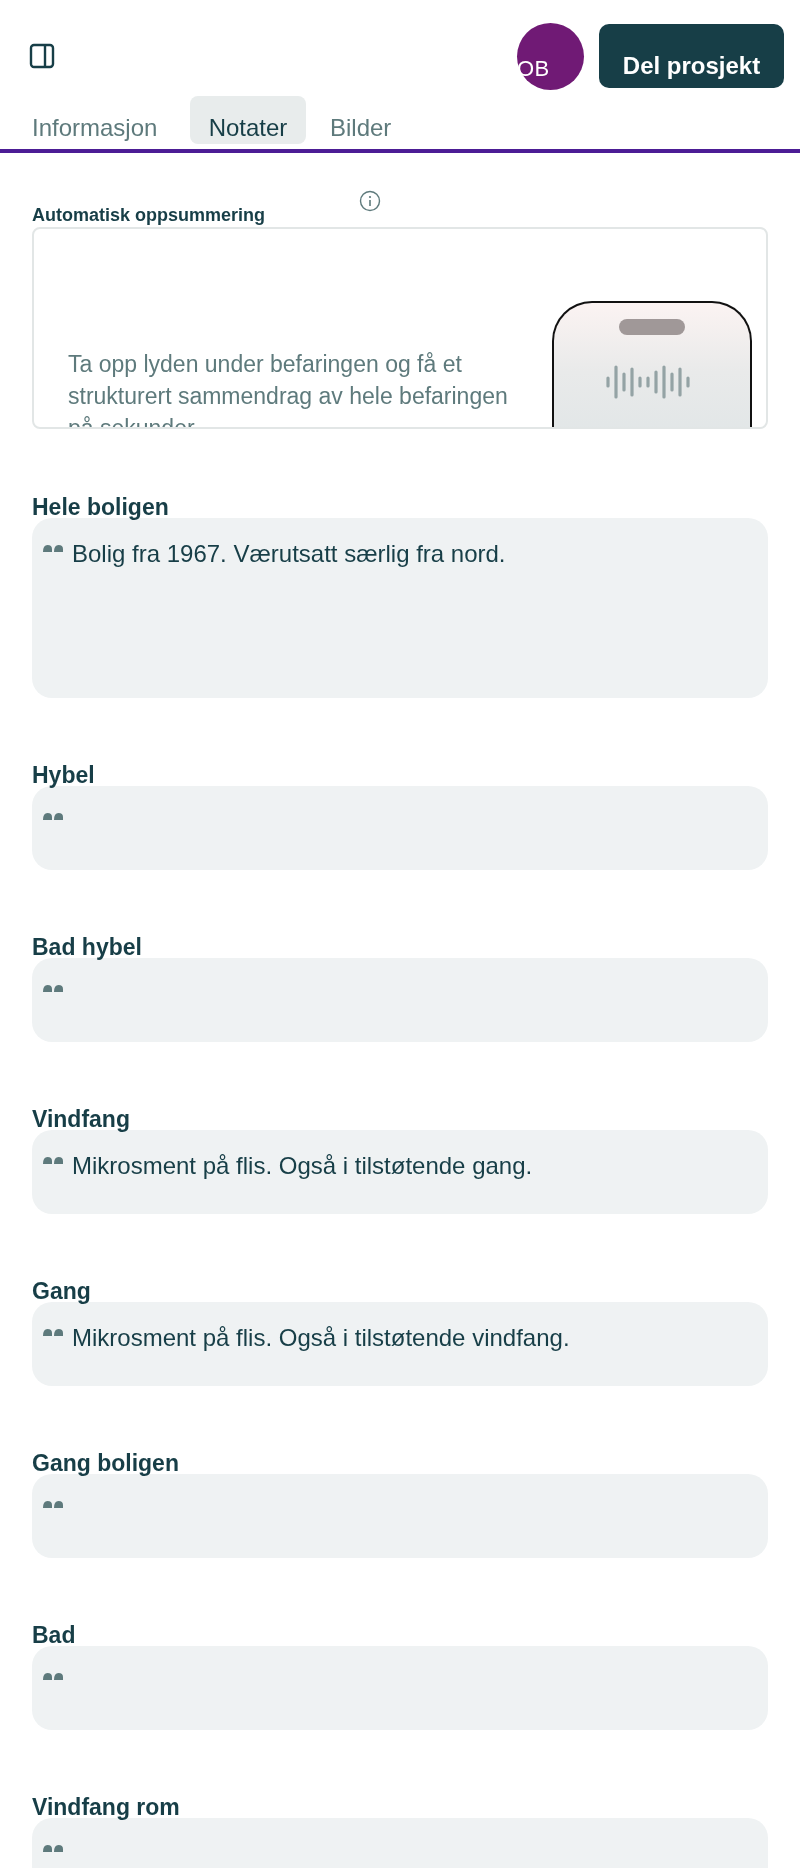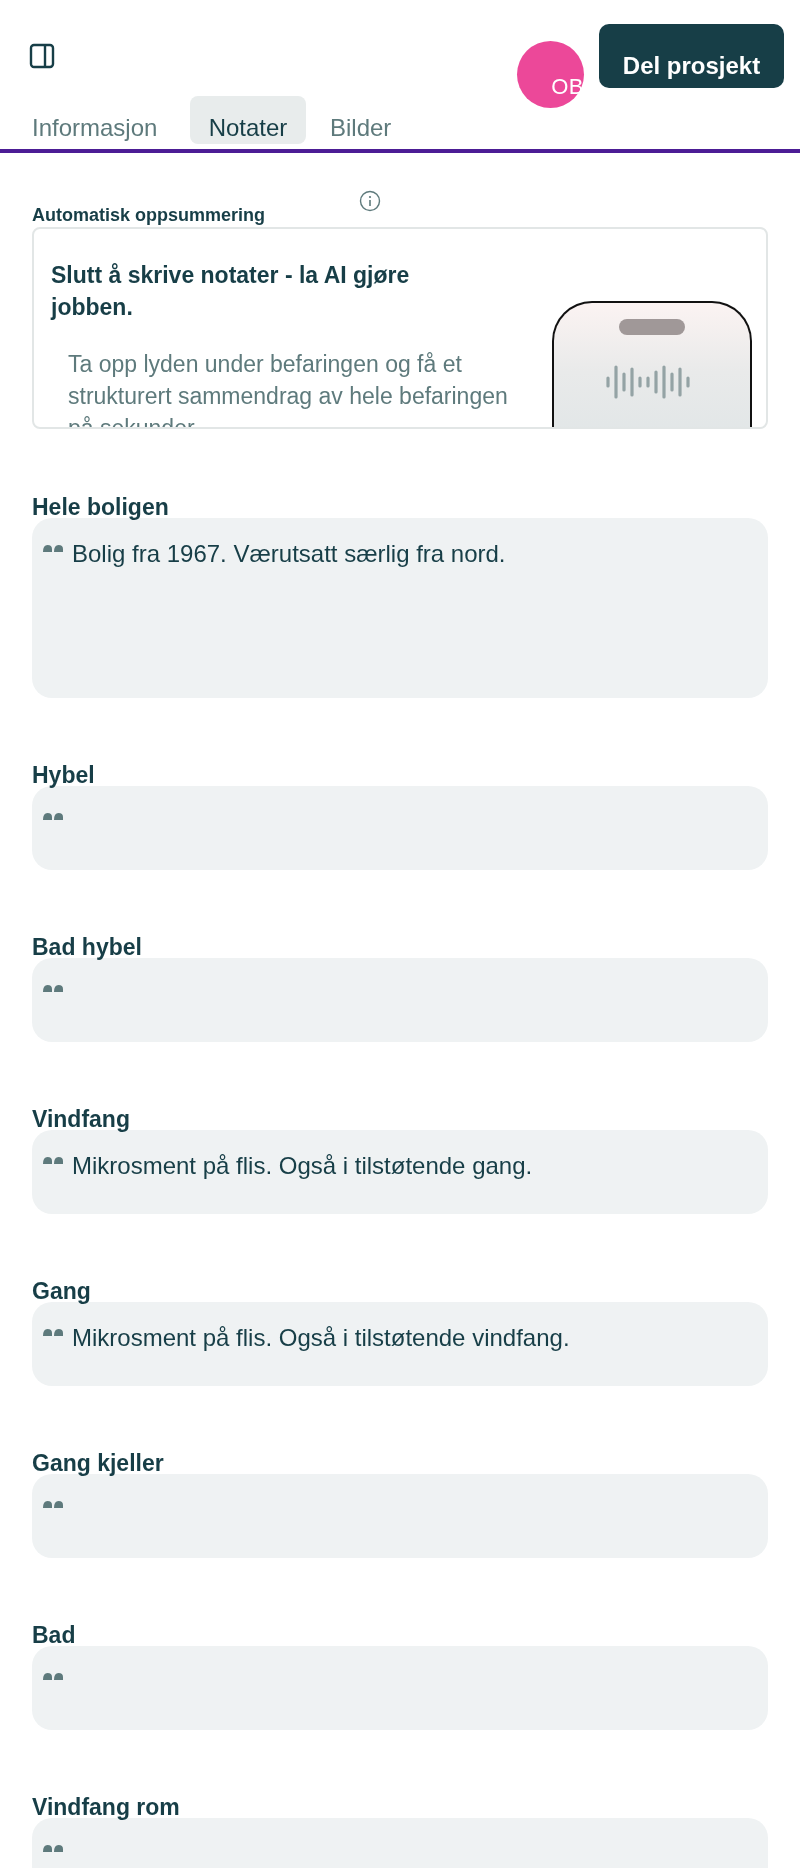--- a/index.html
+++ b/index.html
@@ -1,22 +1,22 @@
 <!DOCTYPE html>
 <html><head>
   <meta charset="utf-8">
   <style>
     * { box-sizing: border-box; margin: 0; padding: 0; }
     html, body { width: 800px; height: 1868px; overflow: hidden; background: #ffffff; }
     body { font-family: "Liberation Sans", "DejaVu Sans", sans-serif; color: #173E47; position: relative; }
 
     .topbar { position: absolute; left: 0; top: 0; width: 800px; height: 96px; }
     .sidebar-toggle { position: absolute; left: 29px; top: 43px; width: 26px; height: 26px; cursor: pointer; }
-    .avatar { position: absolute; left: 517px; top: 41px; width: 67px; height: 67px; border-radius: 50%;
-      background: #ec4899; color: #fff; font-size: 22px; display: flex; align-items: flex-end; justify-content: flex-end;
+    .avatar { position: absolute; left: 517px; top: 23px; width: 67px; height: 67px; border-radius: 50%;
+      background: #701a75; color: #fff; font-size: 22px; display: flex; align-items: flex-end; justify-content: flex-start;
       padding-bottom: 8px; letter-spacing: 0.5px; }
     .share-btn { position: absolute; left: 599px; top: 24px; width: 185px; height: 64px; border-radius: 10px;
       background: #173E47; color: #fff; font-size: 24px; font-weight: bold; border: none;
       display: flex; align-items: flex-end; justify-content: center; padding-bottom: 8px; cursor: pointer;
       font-family: "Liberation Sans", sans-serif; }
 
     .tabs { position: absolute; left: 0; top: 96px; width: 800px; height: 57px; border-bottom: 4px solid #4c1d95; }
     .tab { position: absolute; top: 0; height: 48px; font-size: 24px; color: #5E7A7C;
       display: flex; align-items: flex-end; padding-bottom: 2px; cursor: pointer; }
     .tab.active { background: #E8ECEC; color: #173E47; border-radius: 8px; justify-content: center; }
@@ -77,21 +77,20 @@
 <div class="section-title" style="top:206px;">Automatisk oppsummering</div>
 <div class="info-icon">
   <svg width="22" height="22" viewBox="0 0 22 22">
     <circle cx="11" cy="11" r="9.5" fill="none" stroke="#5E7A7C" stroke-width="1.4"></circle>
     <circle cx="11" cy="7" r="1.1" fill="#5E7A7C"></circle>
     <line x1="11" y1="10" x2="11" y2="16" stroke="#5E7A7C" stroke-width="1.6"></line>
   </svg>
 </div>
 
 <div class="promo-card">
-  <div class="promo-title">Slutt å skrive notater - la AI gjøre jobben.</div>
   <div class="promo-text">Ta opp lyden under befaringen og få et strukturert sammendrag av hele befaringen på sekunder.</div>
   <div class="phone">
     <div class="phone-notch"></div>
     <svg class="waveform" viewBox="0 0 96 42">
       <g stroke="#94A3A5" stroke-width="3.2" stroke-linecap="round">
         <line x1="2" y1="17" x2="2" y2="25"></line>
         <line x1="10" y1="6" x2="10" y2="36"></line>
         <line x1="18" y1="13" x2="18" y2="29"></line>
         <line x1="26" y1="8" x2="26" y2="34"></line>
         <line x1="34" y1="17" x2="34" y2="25"></line>
@@ -146,21 +145,21 @@
 
 <div class="note-label" style="top:1280px;">Gang</div>
 <div class="note-box" style="top:1302px; height:84px;">
   <svg class="quote-icon" viewBox="0 0 22 12">
     <path d="M1 9 Q1 2 5.5 2 Q10 2 10 6 L10 9 Z" fill="#5E7A7C"></path>
     <path d="M12 9 Q12 2 16.5 2 Q21 2 21 6 L21 9 Z" fill="#5E7A7C"></path>
   </svg>
   <div class="note-text">Mikrosment på flis. Også i tilstøtende vindfang.</div>
 </div>
 
-<div class="note-label" style="top:1452px;">Gang kjeller</div>
+<div class="note-label" style="top:1452px;">Gang boligen</div>
 <div class="note-box" style="top:1474px; height:84px;">
   <svg class="quote-icon" viewBox="0 0 22 12">
     <path d="M1 9 Q1 2 5.5 2 Q10 2 10 6 L10 9 Z" fill="#5E7A7C"></path>
     <path d="M12 9 Q12 2 16.5 2 Q21 2 21 6 L21 9 Z" fill="#5E7A7C"></path>
   </svg>
   <div class="note-text"></div>
 </div>
 
 <div class="note-label" style="top:1624px;">Bad</div>
 <div class="note-box" style="top:1646px; height:84px;">

